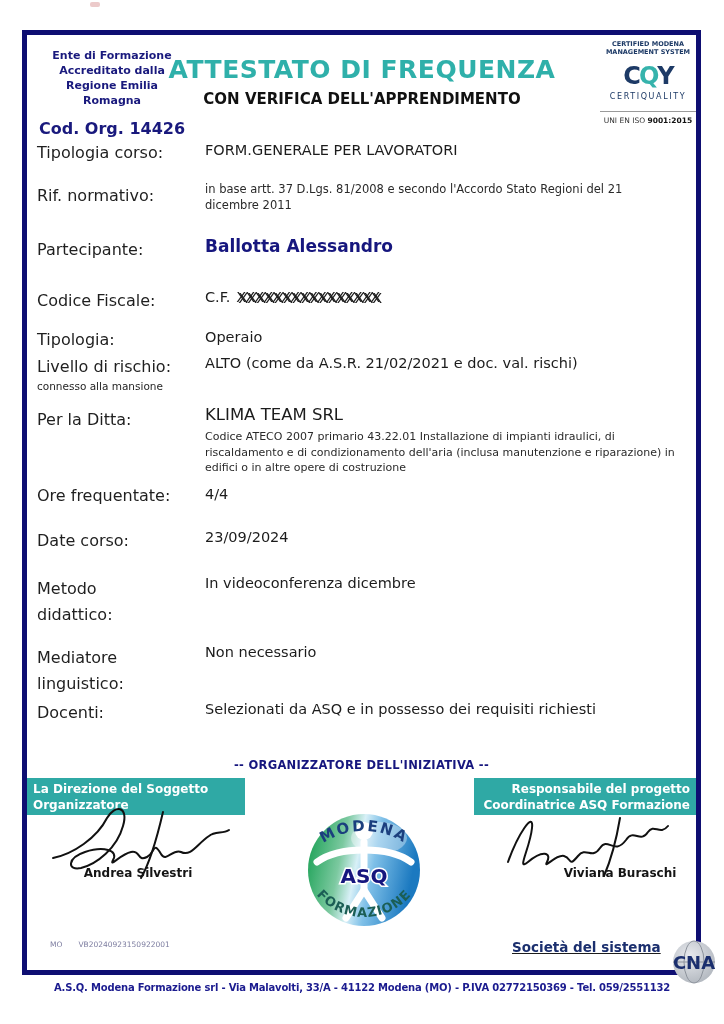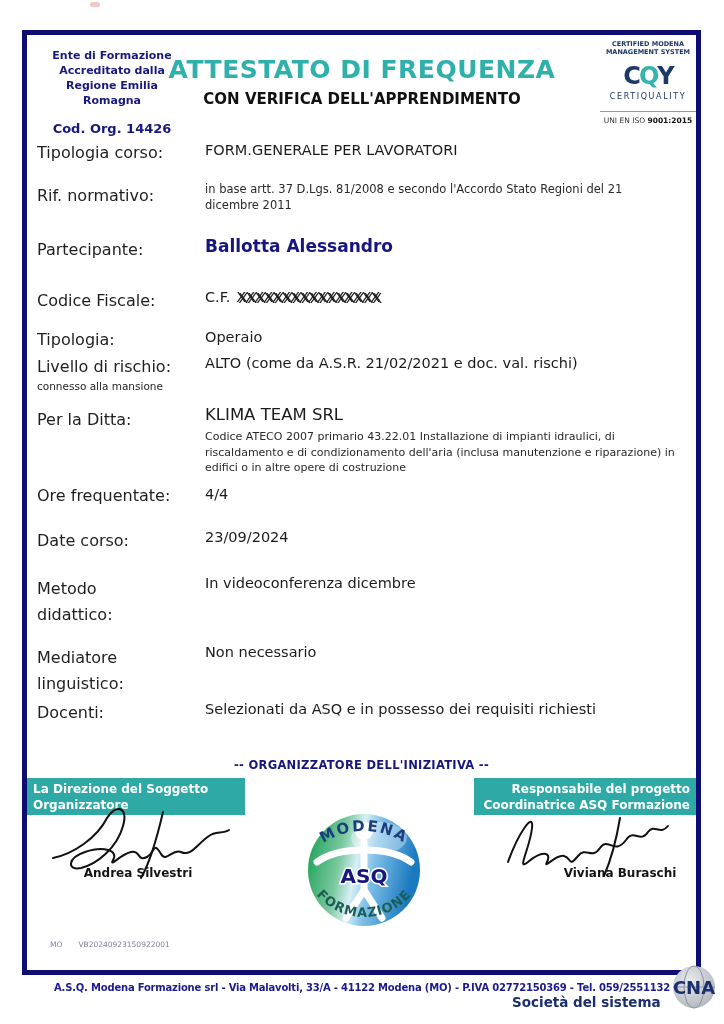--- a/index.html
+++ b/index.html
@@ -5,21 +5,21 @@
   html,body{margin:0;padding:0;background:#ffffff;}
   .page{position:relative;width:724px;height:1024px;background:#ffffff;overflow:hidden;
         font-family:"DejaVu Sans","Liberation Sans",sans-serif;color:#1c1c1c;}
   .abs{position:absolute;}
   .sheet{left:22px;top:30px;width:669px;height:935px;border:5px solid #0e0e72;background:#fff;}
   .artifact{left:90px;top:2px;width:10px;height:5px;background:#eccaca;border-radius:2px;}
 
   
   .accred{left:33px;top:48px;width:158px;text-align:center;color:#19197d;font-weight:bold;
           font-size:11px;line-height:15px;}
-  .org-code{margin-top:13px;font-size:13px;}
+  .org-code{margin-top:13px;font-size:16px;}
   .title{left:150px;top:55px;width:424px;text-align:center;color:#2fb0aa;font-weight:bold;
          font-size:25px;letter-spacing:.5px;}
   .subtitle{left:150px;top:90px;width:424px;text-align:center;color:#111;font-weight:bold;
             font-size:15px;}
   .cqy{left:592px;top:40px;width:112px;text-align:center;}
   .cqy-cert{font-size:6.5px;font-weight:bold;color:#1d3a66;line-height:8px;}
   .cqy-word{margin-top:5px;font-size:24px;font-weight:bold;letter-spacing:-2px;line-height:30px;color:#1d3a66;}
   .cqy-word .q{color:#36b3ac;}
   .cqy-brand{font-size:8px;color:#1d3a66;letter-spacing:1.6px;margin-top:1px;}
   .cqy-div{border-top:1px solid #9a9a9a;margin:10px 8px 4px 8px;}
@@ -44,21 +44,21 @@
                font-size:11.5px;letter-spacing:.3px;}
   .banner{top:778px;height:37px;background:#2fa9a5;color:#fff;font-weight:bold;font-size:12px;
           line-height:16px;box-sizing:border-box;padding-top:3px;}
   .banner-left{left:27px;width:218px;padding-left:6px;text-align:left;}
   .banner-right{left:474px;width:222px;padding-right:6px;text-align:right;}
   .sig{stroke:#111;stroke-width:2;fill:none;stroke-linecap:round;}
   .sig-name{position:absolute;top:866px;font-weight:bold;font-size:12px;color:#151515;text-align:center;}
 
   .doc-code{left:50px;top:940px;font-size:7.5px;color:#7d7da0;}
   .doc-code .code{margin-left:16px;}
-  .cna-group{left:512px;top:964px;display:flex;align-items:flex-end;gap:10px;}
+  .cna-group{left:512px;top:939px;display:flex;align-items:flex-start;gap:10px;text-decoration:underline;}
   .cna-caption{font-size:13.5px;font-weight:bold;color:#1b2f6e;}
 
   .footer{left:0;top:982px;width:724px;text-align:center;color:#1b1b8f;font-weight:bold;
           font-size:10px;letter-spacing:-.2px;white-space:nowrap;}
 </style>
 </head>
 <body>
 
 <div class="page">
   <div class="abs artifact"></div>

